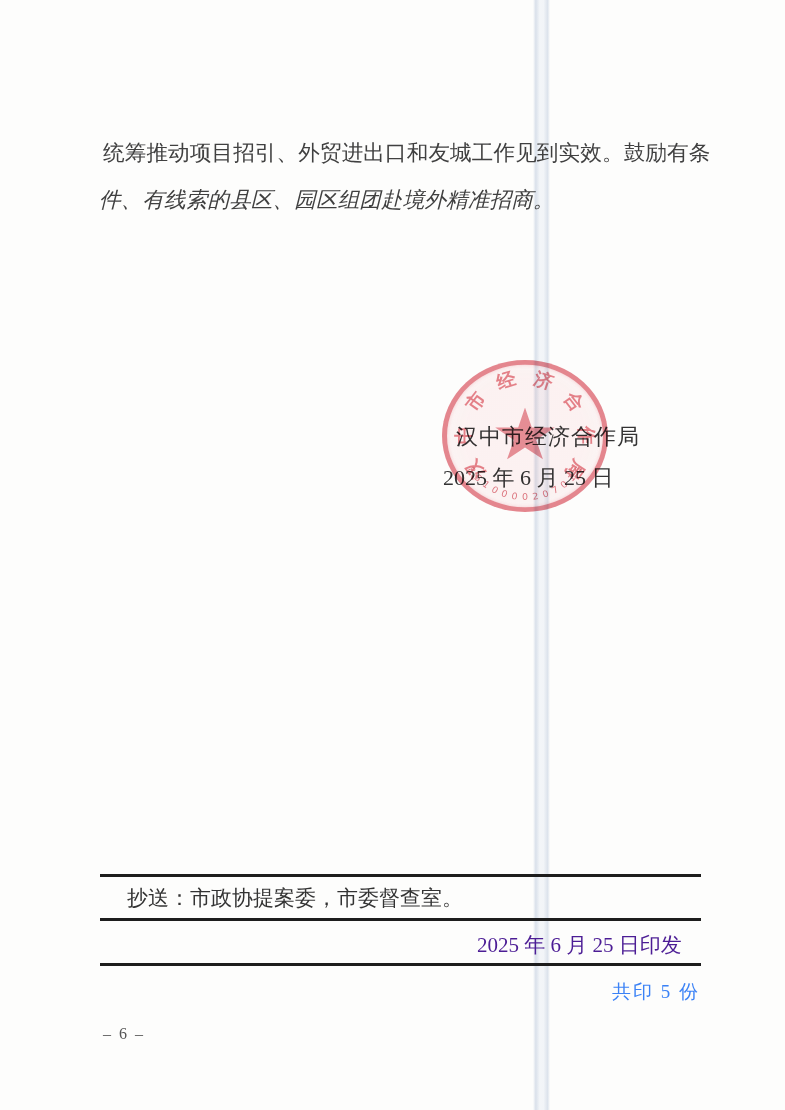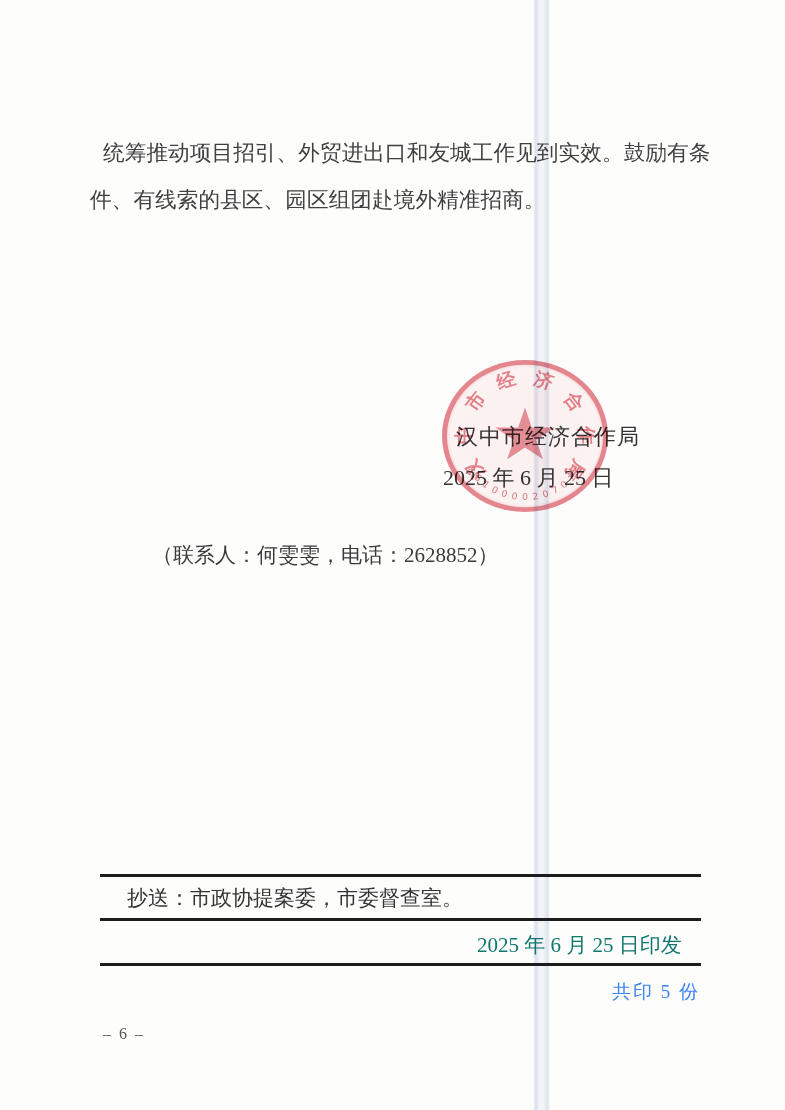--- a/index.html
+++ b/index.html
@@ -22,21 +22,21 @@
       rgba(188,201,220,0) 100%);
     pointer-events:none;
   }
   .tline{position:absolute;white-space:nowrap;line-height:1.18;}
   .body-line{font-size:21.6px;letter-spacing:0.1px;color:#404040;}
   .sig{font-size:22px;color:#333;}
   .contact{font-size:21px;color:#3a3a3a;}
   .rule{position:absolute;left:100px;width:601px;height:3px;background:#1d1d1d;}
   .copyto{font-size:21px;color:#333;}
   .issuer{font-size:22px;letter-spacing:3px;color:#333;}
-  .printdate{font-size:21px;color:#0f766e;}
+  .printdate{font-size:21px;color:#4c1d95;}
   .copies{font-size:19px;color:#3b82f6;letter-spacing:2px;}
   .pagenum{font-size:16px;color:#555;letter-spacing:2px;}
 
   
   .seal{
     position:absolute;left:442px;top:356px;width:166px;height:160px;
     transform:scaleY(0.95);transform-origin:center;
     mix-blend-mode:multiply;opacity:0.92;pointer-events:none;
   }
   .seal-ring{
@@ -63,21 +63,21 @@
   }
 </style>
 </head>
 <body>
 
 <div class="page">
 
   <div class="scan-band"></div>
 
   <div class="tline body-line" style="left:103px;top:141px;">统筹推动项目招引、外贸进出口和友城工作见到实效。鼓励有条</div>
-  <div class="tline body-line" style="left:90px;top:188px;">件、有线索的县区、园区组团赴境外精准招商。</div>
+  <div class="tline body-line" style="left:99px;top:188px;font-style:italic;">件、有线索的县区、园区组团赴境外精准招商。</div>
 
   <div class="tline sig" style="left:456px;top:424px;letter-spacing:1px;">汉中市经济合作局</div>
   <div class="tline sig" style="left:443px;top:465px;">2025 年 6 月 25 日</div>
 
   <div class="seal">
     <div class="seal-ring"></div>
     <div class="seal-arc" id="seal-arc">
         <span style="transform: translate(-50%, -50%) rotate(-125deg) translateY(-61px);">汉</span>
         <span style="transform: translate(-50%, -50%) rotate(-89.2857deg) translateY(-61px);">中</span>
         <span style="transform: translate(-50%, -50%) rotate(-53.5714deg) translateY(-61px);">市</span>
@@ -98,21 +98,20 @@
         <span style="transform: translate(-50%, -50%) rotate(0deg) translateY(64px);">0</span>
         <span style="transform: translate(-50%, -50%) rotate(9.33333deg) translateY(64px);">0</span>
         <span style="transform: translate(-50%, -50%) rotate(18.6667deg) translateY(64px);">0</span>
         <span style="transform: translate(-50%, -50%) rotate(28deg) translateY(64px);">0</span>
         <span style="transform: translate(-50%, -50%) rotate(37.3333deg) translateY(64px);">1</span>
         <span style="transform: translate(-50%, -50%) rotate(46.6667deg) translateY(64px);">5</span>
         <span style="transform: translate(-50%, -50%) rotate(56deg) translateY(64px);">8</span>
       </div>
   </div>
 
-  <div class="tline contact" style="left:152px;top:543px;">（联系人：何雯雯，电话：2628852）</div>
 
   <div class="rule" style="top:874px;"></div>
   <div class="tline copyto" style="left:127px;top:886px;">抄送：市政协提案委，市委督查室。</div>
   <div class="rule" style="top:918px;"></div>
   <div class="tline printdate" style="left:477px;top:933px;">2025 年 6 月 25 日印发</div>
   <div class="rule" style="top:963px;"></div>
   <div class="tline copies" style="left:612px;top:981px;">共印 5 份</div>
 
   <div class="tline pagenum" style="left:103px;top:1025px;">– 6 –</div>
 

